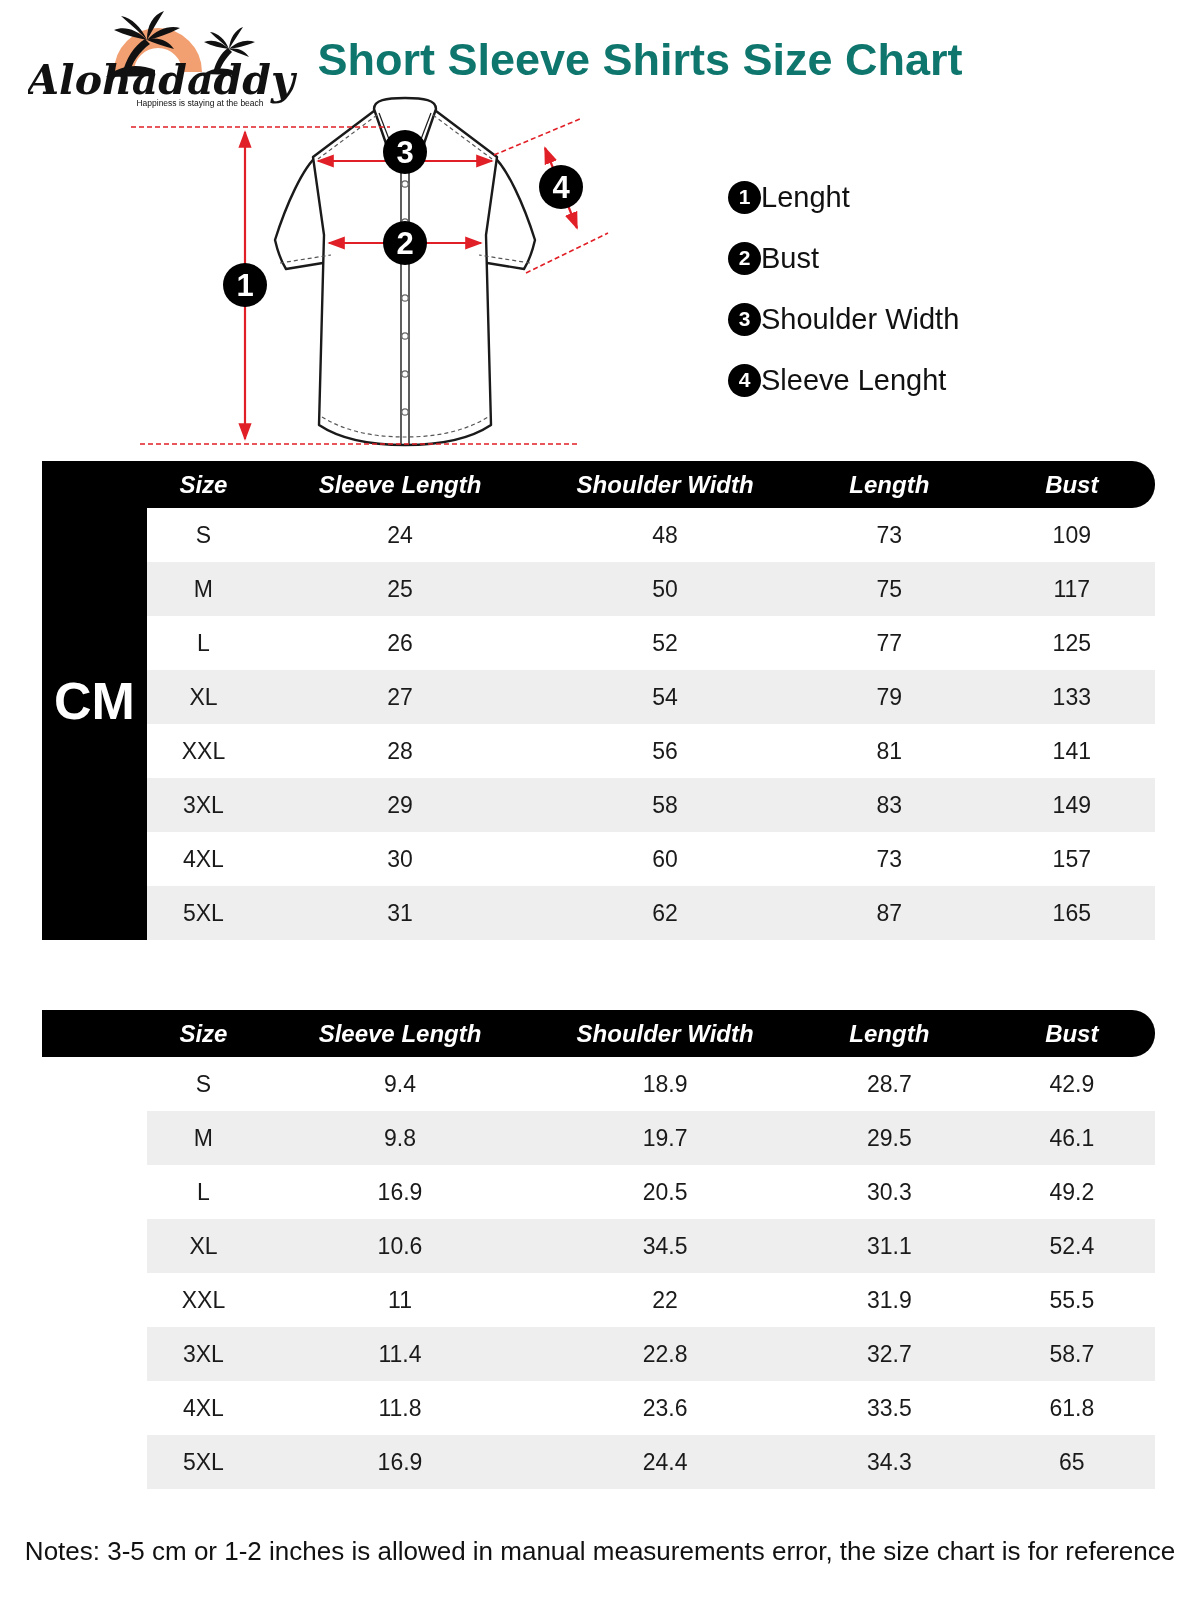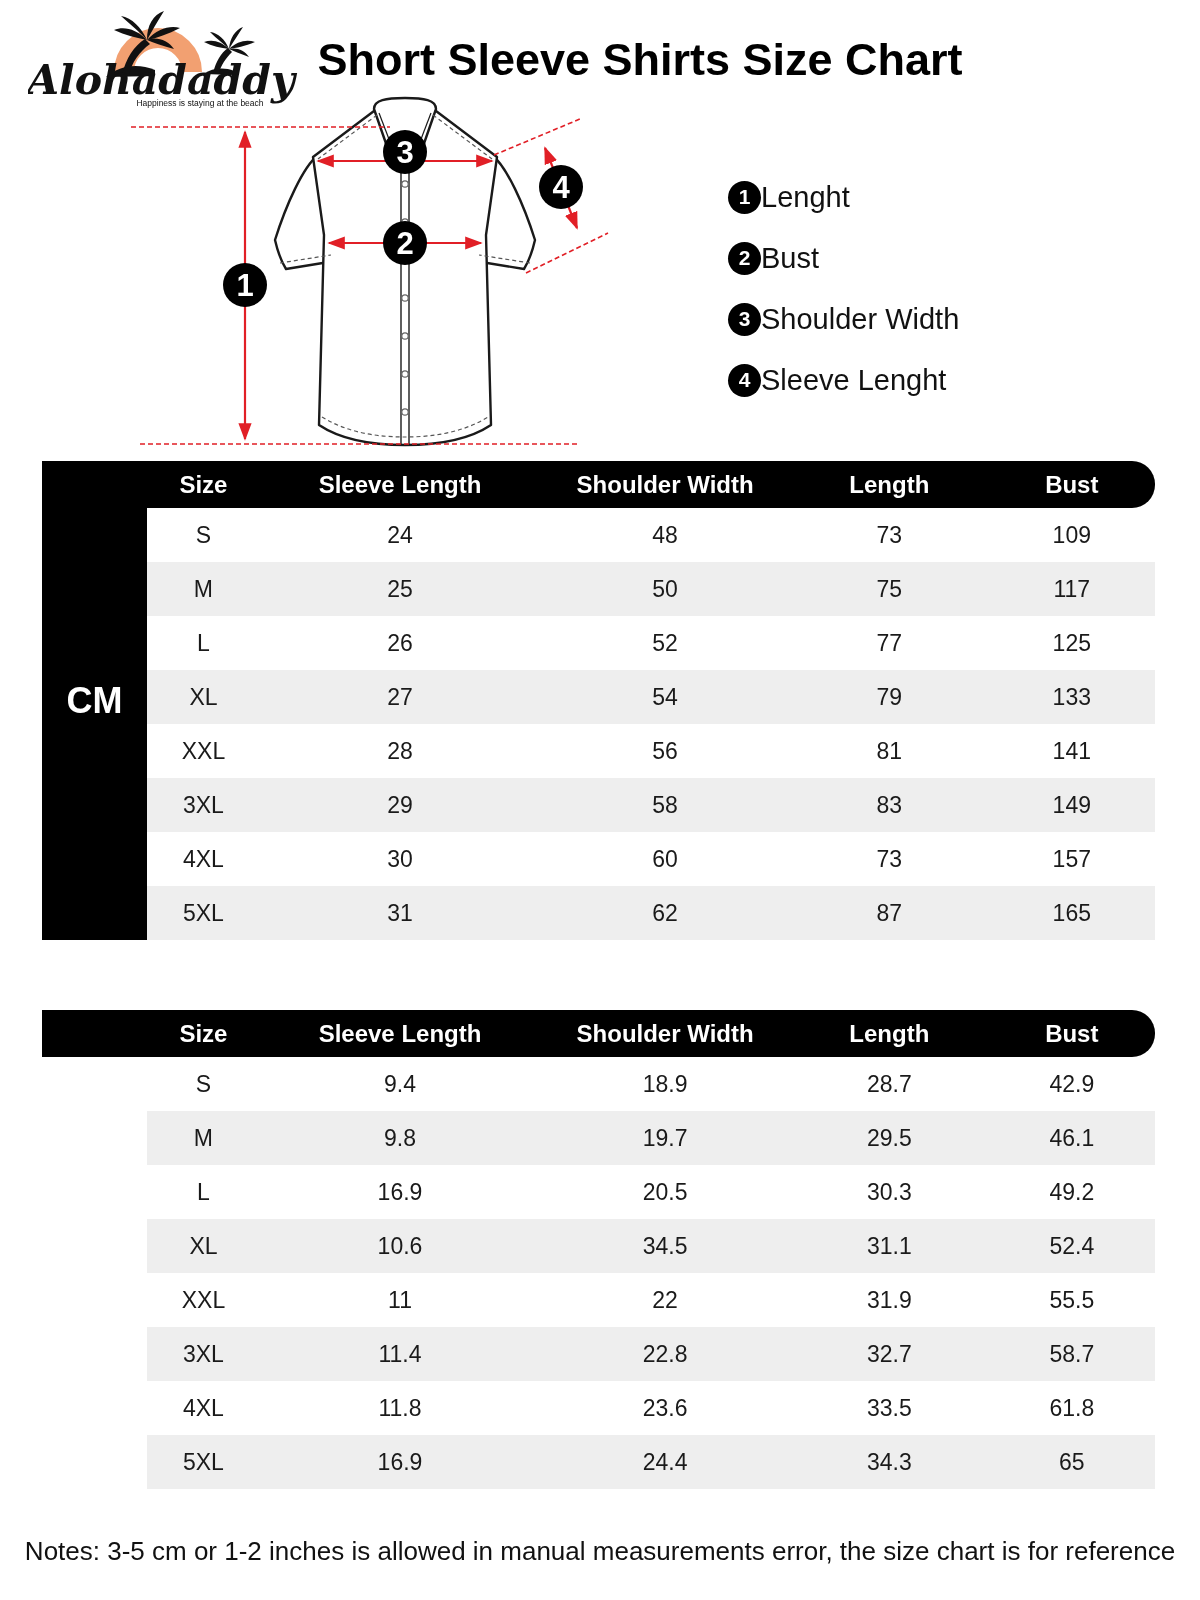--- a/index.html
+++ b/index.html
@@ -2,42 +2,42 @@
 <html><head>
 <meta charset="utf-8">
 <style>
   html,body{margin:0;padding:0;background:#fff;}
   #page{position:relative;width:1200px;height:1572px;background:#fff;overflow:hidden;
         font-family:"Liberation Sans",sans-serif;color:#111;}
 
   
   #logo{position:absolute;left:28px;top:10px;width:270px;height:100px;}
   #title{position:absolute;left:280px;top:34px;width:720px;text-align:center;
-         font-size:45px;font-weight:bold;color:#000000;letter-spacing:0;}
+         font-size:45px;font-weight:bold;color:#0f766e;letter-spacing:0;}
 
   
   #shirt-diagram{position:absolute;left:128px;top:95px;width:484px;height:362px;}
 
   
   #legend{position:absolute;left:728px;top:180px;}
   .legend-item{display:flex;align-items:center;margin-bottom:27px;height:34px;}
   .legend-num{width:33px;height:33px;border-radius:50%;background:#000;color:#fff;
               display:flex;align-items:center;justify-content:center;
               font-size:21px;font-weight:bold;flex:0 0 33px;}
   .legend-label{font-size:29px;color:#111;}
 
   
   .size-table{position:absolute;left:42px;width:1113px;height:479px;}
   .unit-bar{position:absolute;left:0;top:0;bottom:0;width:105px;background:#000;
             display:flex;align-items:center;justify-content:center;}
-  .unit-label{color:#fff;font-weight:bold;font-size:36px;letter-spacing:0;}
+  .unit-label{color:#fff;font-weight:bold;font-size:52px;letter-spacing:0;}
   .unit-label.small{font-size:37px;}
   .thead{position:absolute;left:0;top:0;right:0;height:47px;background:#000;
          border-radius:0 23px 23px 0;display:flex;align-items:center;
-         padding-left:105px;box-sizing:border-box;}
+         padding-left:105px;box-sizing:border-box;font-style:italic;}
   .th{color:#fff;font-weight:bold;font-size:24px;text-align:center;}
   .tbody{position:absolute;left:105px;top:47px;right:0;bottom:0;background:#fff;}
   .tr{display:flex;height:54px;align-items:center;background:#fff;}
   .tr.alt{background:#eeeeee;}
   .td{font-size:23px;text-align:center;color:#1a1a1a;}
   .c0{width:11.2%}.c1{width:27.8%}.c2{width:24.8%}.c3{width:19.7%}.c4{width:16.5%}
 
   #cm-table{top:461px;}
   #inch-table{top:1010px;}
 

